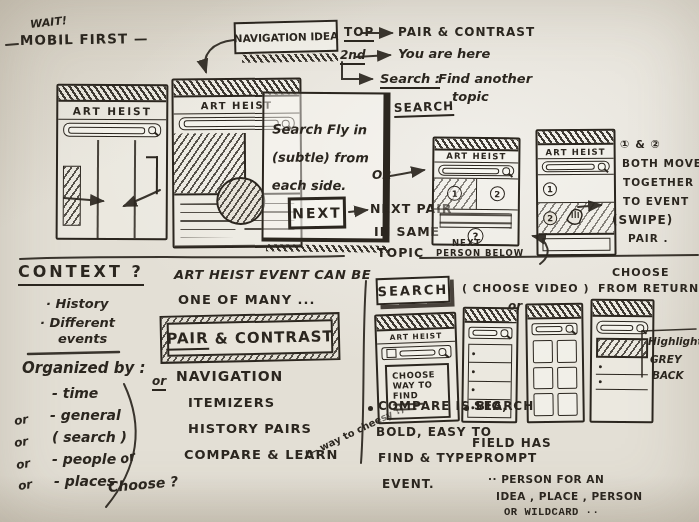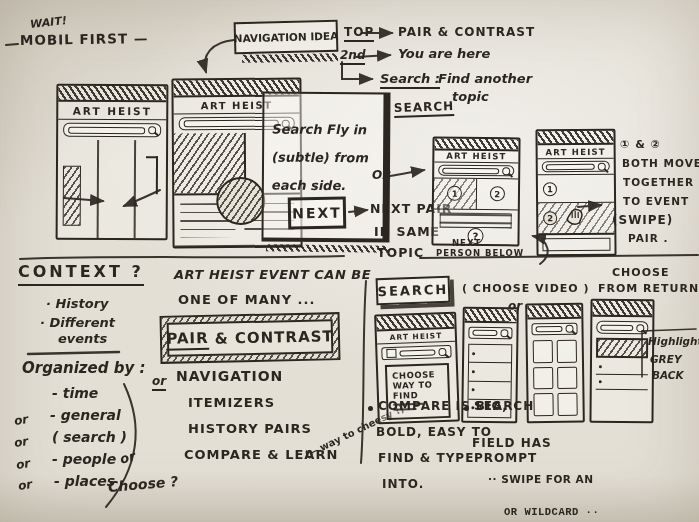--- a/index.html
+++ b/index.html
@@ -259,27 +259,28 @@
     <div style="flex:1;"></div>
   </div>
   <div class="abs hand script" style="left:648px;top:335px;font-size:10.5px;">Highlight</div>
   <div class="abs hand script" style="left:650px;top:353px;font-size:10.5px;">GREY</div>
   <div class="abs hand script" style="left:652px;top:369px;font-size:10.5px;">BACK</div>
 
   <div class="abs" style="left:368px;top:406px;width:5px;height:5px;border-radius:50%;background:var(--ink);"></div>
   <div class="abs hand caps" style="left:378px;top:399px;font-size:12px;">COMPARE IS BIG,</div>
   <div class="abs hand caps" style="left:376px;top:425px;font-size:12px;">BOLD, EASY TO</div>
   <div class="abs hand caps" style="left:378px;top:451px;font-size:12px;">FIND &amp; TYPE</div>
-  <div class="abs hand caps" style="left:382px;top:477px;font-size:12px;">INTO.</div>
+  <div class="abs hand caps" style="left:382px;top:477px;font-size:12px;">EVENT.</div>
 
   <div class="abs" style="left:464px;top:406px;width:5px;height:5px;border-radius:50%;background:var(--ink);"></div>
   <div class="abs hand caps" style="left:474px;top:399px;font-size:12px;">SEARCH</div>
   <div class="abs hand caps" style="left:472px;top:425px;font-size:12px;margin-top:11px;">FIELD HAS</div>
   <div class="abs hand caps" style="left:474px;top:451px;font-size:12px;">PROMPT</div>
-  <div class="abs hand caps" style="left:488px;top:473px;font-size:10.5px;letter-spacing:.5px;">·· SWIPE FOR AN</div>
+  <div class="abs hand caps" style="left:488px;top:473px;font-size:10.5px;letter-spacing:.5px;">·· PERSON FOR AN</div>
+  <div class="abs hand caps" style="left:496px;top:490px;font-size:10.5px;letter-spacing:.5px;">IDEA , PLACE , PERSON</div>
   <div class="abs hand caps" style="left:504px;top:506px;font-size:10.5px;letter-spacing:.5px;font-family:Liberation Mono, monospace;">OR WILDCARD ··</div>
 
   <svg class="overlay" width="699" height="522" viewBox="0 0 699 522">
     <defs>
       <marker id="ah" markerWidth="9" markerHeight="8" refX="6.5" refY="3" orient="auto">
         <path d="M0,0 L7.5,3 L0,6 z" fill="#2b261f"></path>
       </marker>
     </defs>
     <g stroke="#2b261f" stroke-width="2" fill="none" stroke-linecap="round" opacity=".92">
       <path d="M6,45 L18,44"></path>

